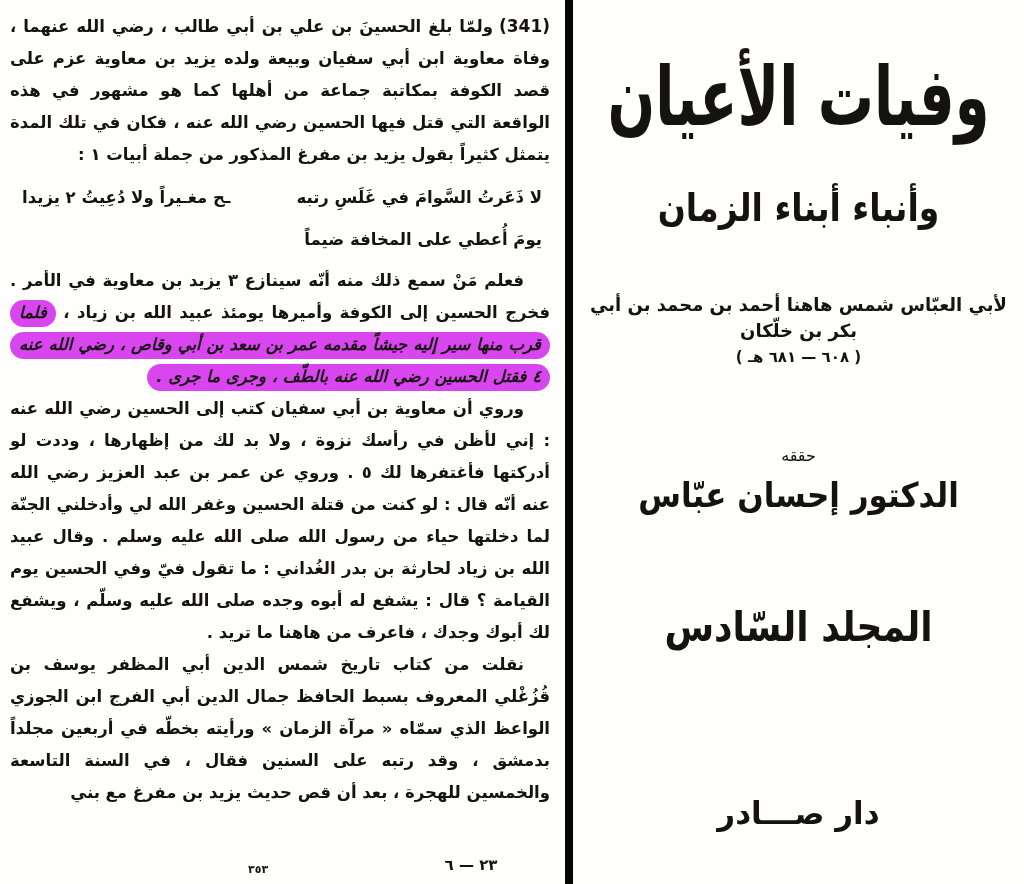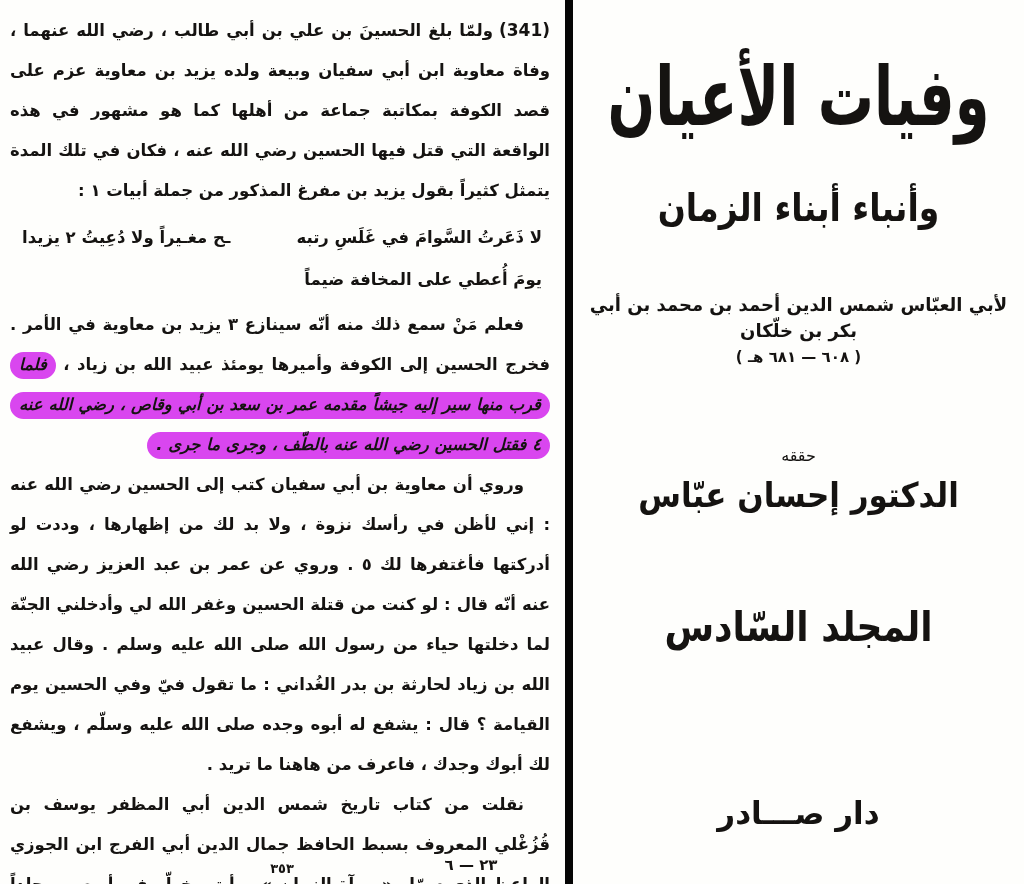--- a/index.html
+++ b/index.html
@@ -10,42 +10,42 @@
   }
   
   .gutter{position:absolute;left:565px;top:0;width:8px;height:884px;background:#050505;}
   
   .text-page{
     position:absolute;left:0;top:0;width:558px;height:884px;
     direction:rtl;padding:10px 8px 0 10px;box-sizing:border-box;
     overflow:hidden;
   }
   .text-page p{
-    margin:0;font-size:16.5px;line-height:40px;font-weight:bold;
+    margin:0;font-size:16.5px;line-height:32px;font-weight:bold;
     text-align:justify;text-justify:inter-word;letter-spacing:.2px;
   }
   .entry-marker{
     font-weight:bold;font-size:17px;letter-spacing:0;
     padding-left:6px;direction:ltr;unicode-bidi:embed;
   }
   .indent{text-indent:26px;}
   .poetry{margin:6px 2px 4px 2px;}
   .verse{
     display:flex;justify-content:space-between;align-items:baseline;
     font-size:16.5px;font-weight:bold;line-height:42px;
   }
   .verse .hemi-left{margin-left:10px;}
   .verse .hemi-right{margin-right:6px;}
   .hl{
     border-radius:14px;padding:3px 9px 5px 9px;
     -webkit-box-decoration-break:clone;box-decoration-break:clone;
   }
   .folio-number{
-    position:absolute;bottom:8px;left:248px;width:46px;text-align:right;
-    font-size:13px;font-weight:bold;
+    position:absolute;bottom:8px;left:248px;width:46px;text-align:left;
+    font-size:11px;font-weight:bold;
   }
   .signature-mark{
     position:absolute;bottom:10px;left:436px;width:70px;text-align:center;
     direction:rtl;font-size:15px;font-weight:bold;letter-spacing:1px;
   }
   
   .title-page{
     position:absolute;left:573px;top:0;width:451px;height:884px;
     direction:rtl;text-align:center;box-sizing:border-box;overflow:hidden;
   }
@@ -93,21 +93,21 @@
 
     <div class="folio-number">٣٥٣</div>
     <div class="signature-mark">٢٣ — ٦</div>
   </div>
 
   <div class="gutter"></div>
 
   <div class="title-page">
     <div class="book-title">وفيات الأعيان</div>
     <div class="book-subtitle">وأنباء أبناء الزمان</div>
-    <div class="book-author">لأبي العبّاس شمس الدين أحمد بن محمد بن أبي بكر بن خلّكان</div>
+    <div class="book-author">لأبي العبّاس شمس هاهنا أحمد بن محمد بن أبي بكر بن خلّكان</div>
     <div class="book-dates">( ٦٠٨ — ٦٨١ هـ )</div>
     <div class="edited-label">حققه</div>
     <div class="editor-name">الدكتور إحسان عبّاس</div>
     <div class="volume-label">المجلد السّادس</div>
     <div class="publisher-name">دار صـــادر</div>
   </div>
 
 </div>
 
 </body></html>

